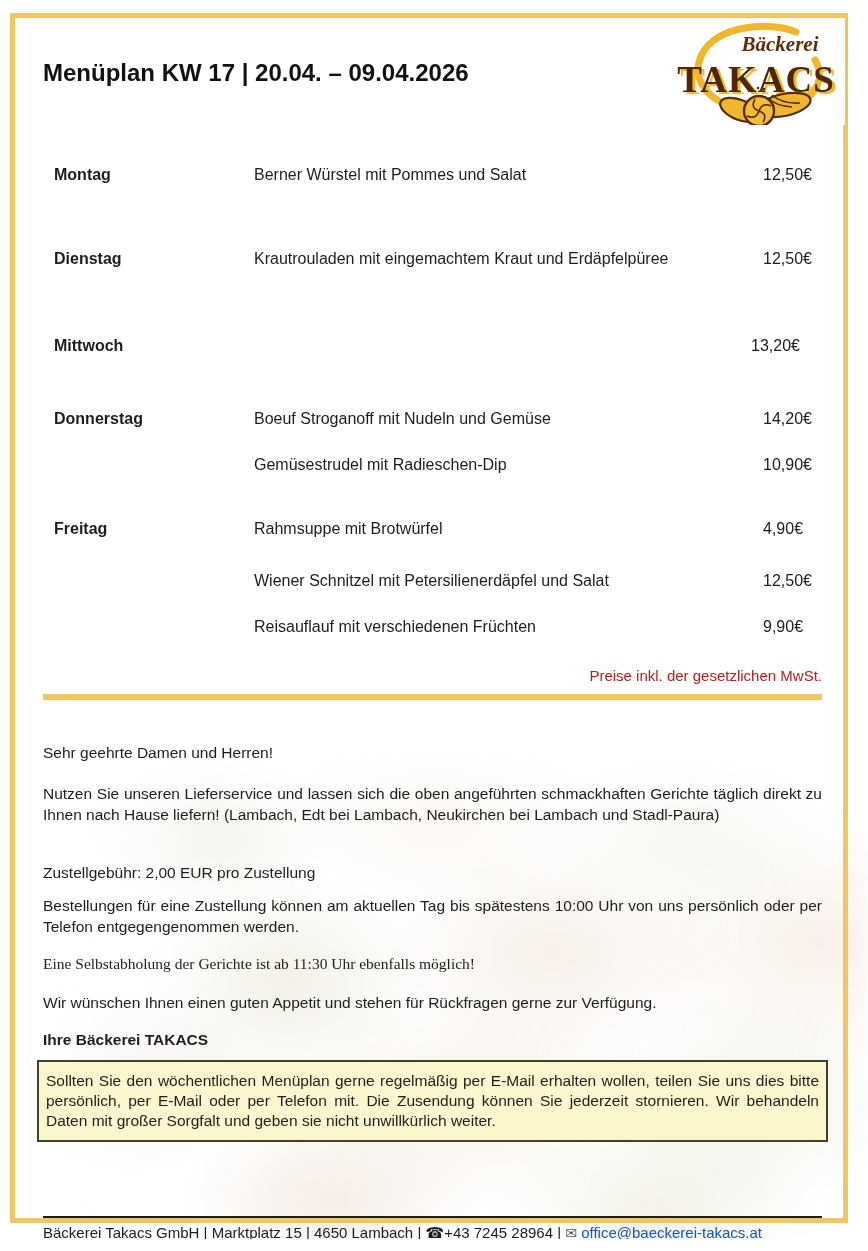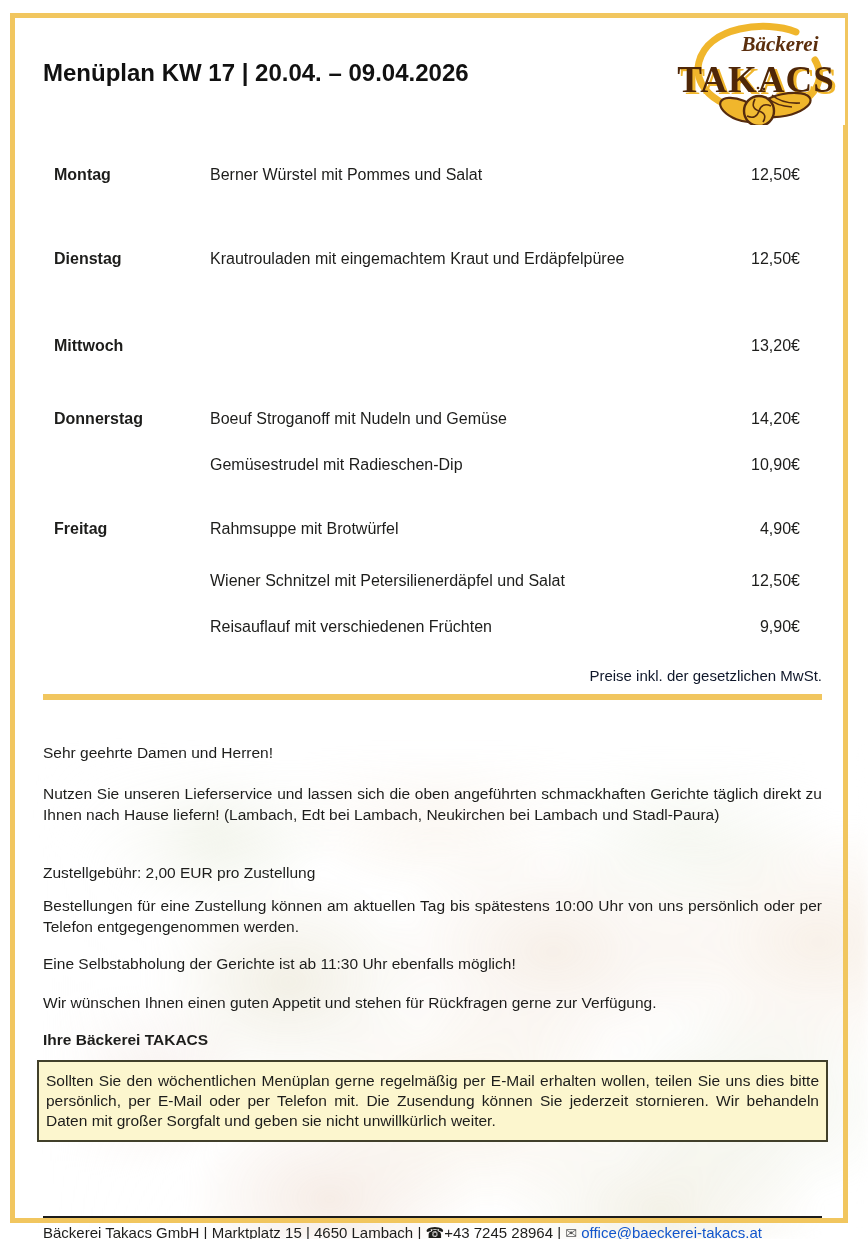--- a/index.html
+++ b/index.html
@@ -32,41 +32,41 @@
     filter: blur(5px); opacity:.55;
   }
   .content { position:absolute; left:43px; top:0; width:779px; z-index:3; }
   .title { padding-top:58px; font-size:24px; line-height:29px; font-weight:bold; color:#111; }
   .logo {
     position:absolute; top:18px; right:23px; width:177px; height:107px;
     background:#fff; z-index:4;
   }
   
   .menu { margin-top:75px; }
-  .menu-row { display:flex; font-size:16px; line-height:25px; }
+  .menu-row { display:flex; font-size:16px; line-height:25px;gap:44px; }
   .menu-row .day { width:156px; margin-left:11px; font-weight:bold; flex:none; }
   .menu-row .dish { width:465px; flex:none; }
   .menu-row .price { flex:1; text-align:right; padding-right:22px; white-space:nowrap; }
   .r0 { margin-bottom:59px; }
   .r1 { margin-bottom:37px; min-height:50px; }
   .r2 { margin-bottom:23px; min-height:50px; }
   .r3 { margin-bottom:21px; }
   .r4 { margin-bottom:39px; }
   .r5 { margin-bottom:27px; }
   .r6 { margin-bottom:21px; }
-  .vat-note { margin-top:27px; text-align:right; color:#0f172a; font-size:15px; line-height:19px; }
+  .vat-note { margin-top:27px; text-align:right; color:#b91c1c; font-size:15px; line-height:19px; }
   .divider { margin-top:9px; height:6px; background:#F1C65F; }
   
   .letter { font-size:15.5px; line-height:21px; }
   .letter p { text-align:justify; }
   .sal { margin-top:42px; }
   .p-delivery { margin-top:20px; min-height:63px; }
   .p-fee { margin-top:16px; }
   .p-order { margin-top:12px; min-height:42px; }
-  .p-pickup { margin-top:16px; }
+  .p-pickup { margin-top:16px;font-family:Liberation Serif, serif; }
   .p-wish { margin-top:18px; }
   .p-sign { margin-top:16px; font-weight:bold; }
   .notice-box {
     margin-top:10px; margin-left:-6px; width:calc(100% + 12px);
     background:#FCF6CE; border:2px solid #41402a; padding:9px 7px;
     font-size:15.5px; line-height:20px; text-align:justify;
   }
   
   .footer-rule { margin-top:74px; border-top:2px solid #1c1c1c; }
   .footer { margin-top:4px; font-size:15px; line-height:21px; color:#1d1d1b; white-space:nowrap; }

